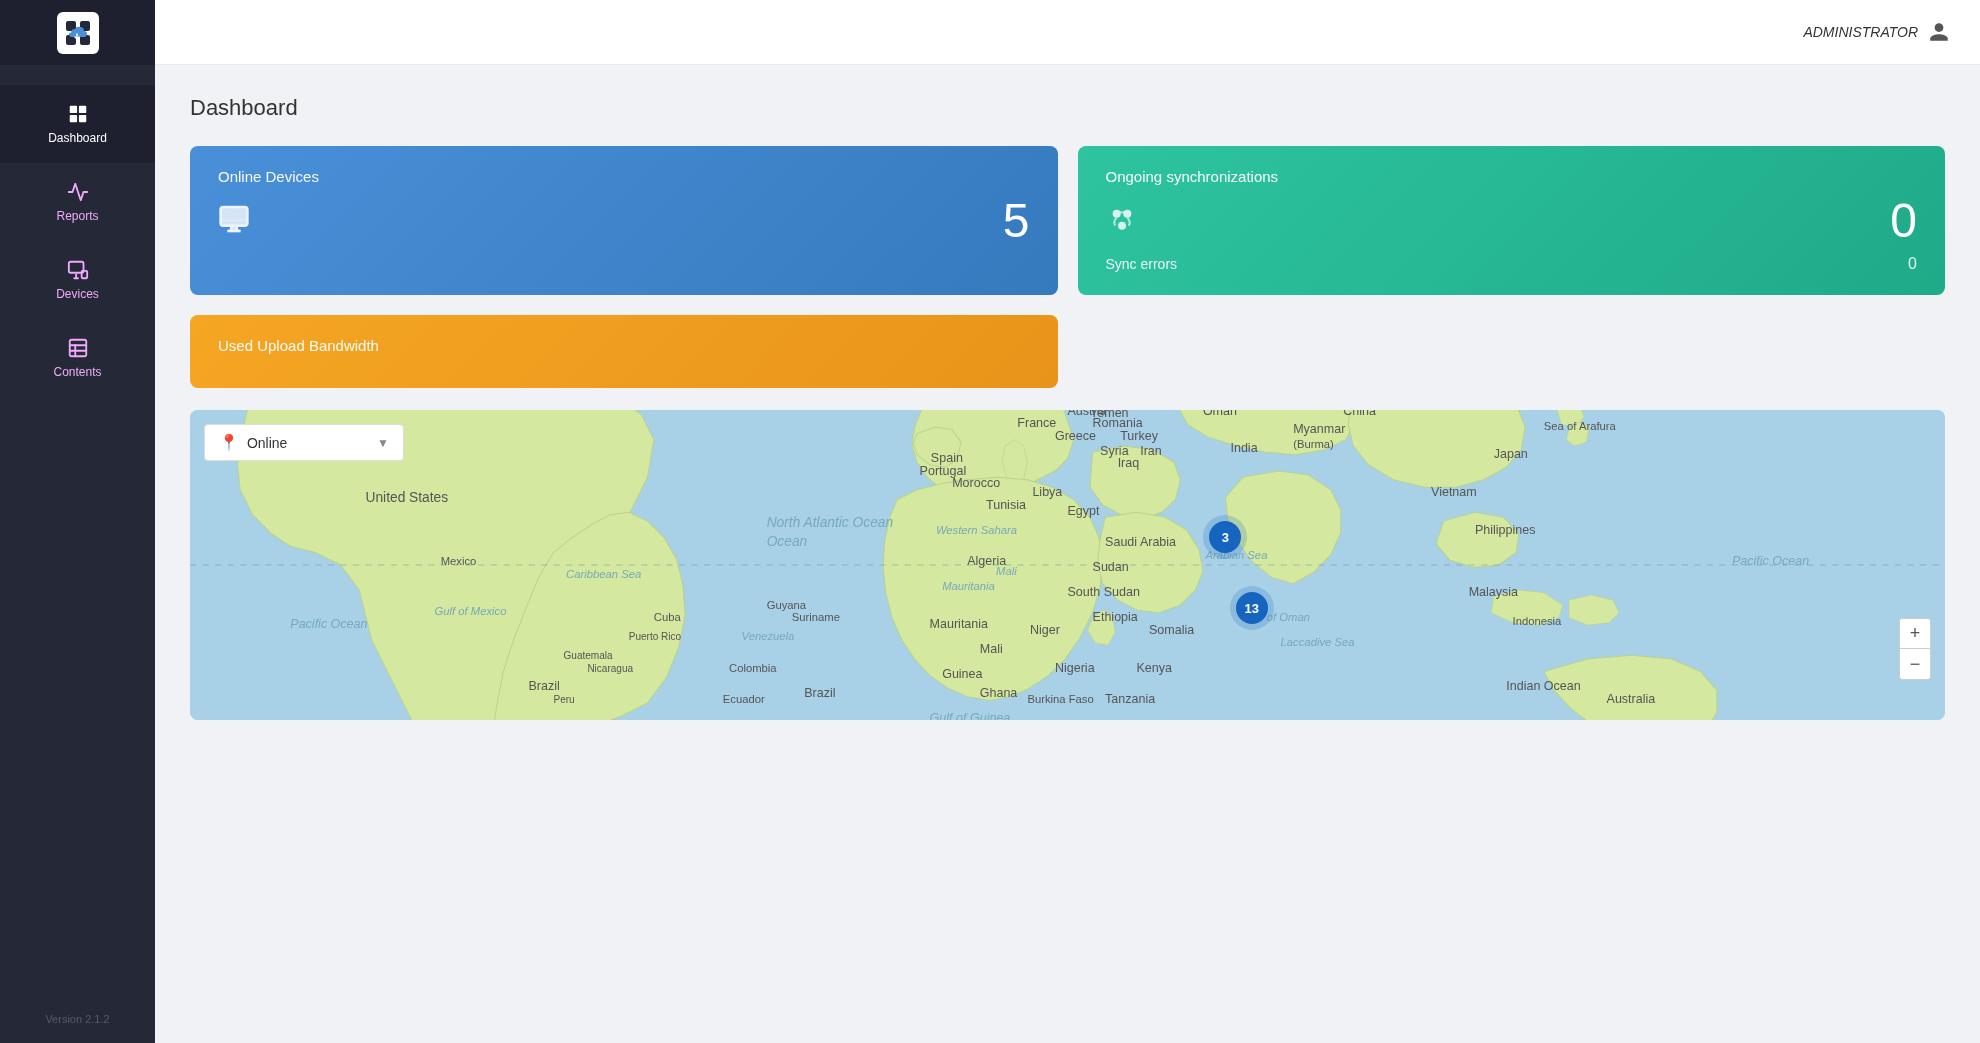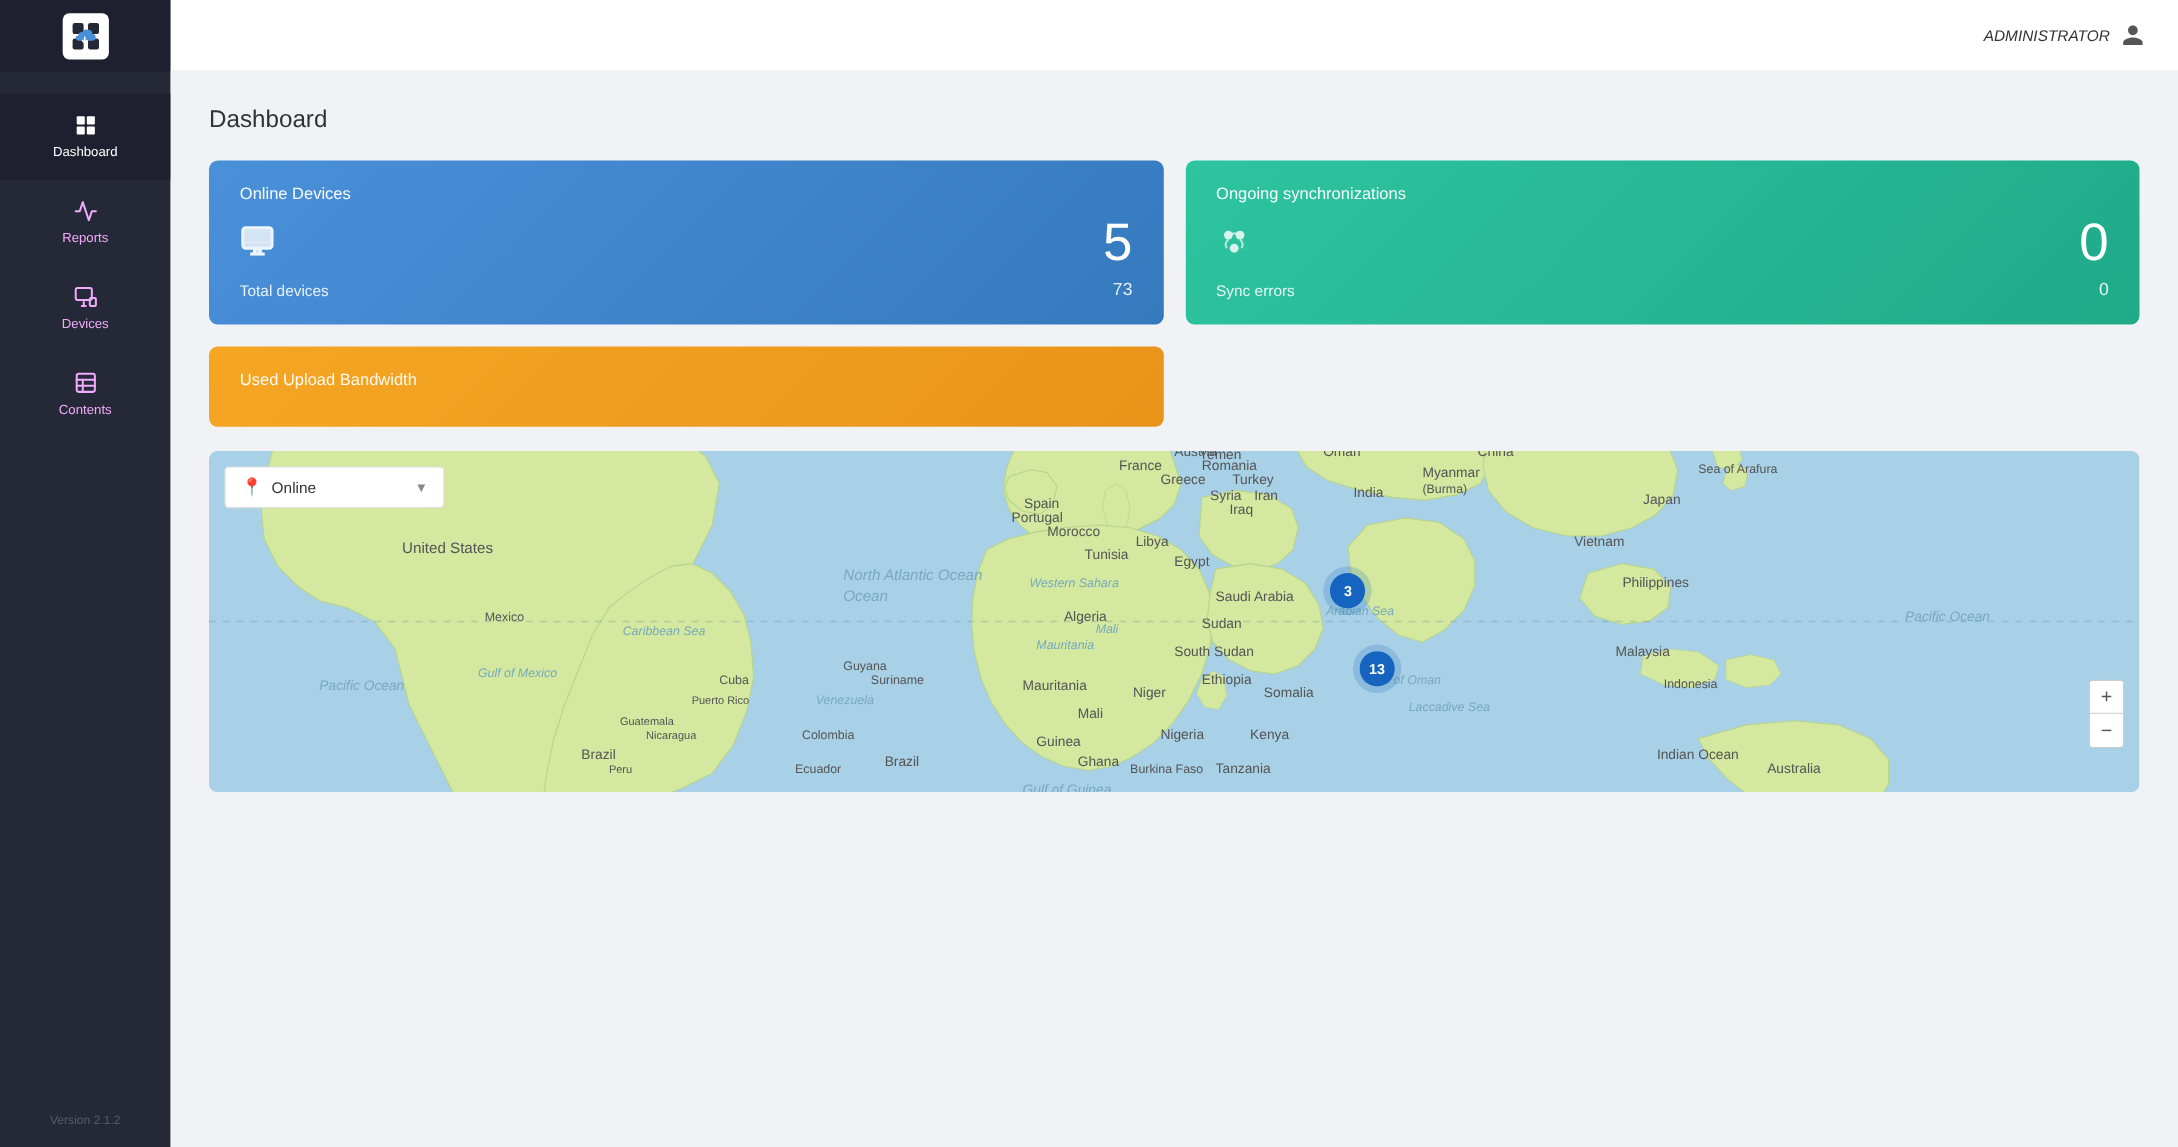--- a/index.html
+++ b/index.html
@@ -335,24 +335,20 @@
               <rect x="2" y="3" width="20" height="14" rx="2" stroke="white" stroke-width="0" fill="rgba(255,255,255,0.85)"></rect>
               <polygon points="8,21 16,21 14,17 10,17" fill="rgba(255,255,255,0.85)"></polygon>
               <rect x="2" y="3" width="20" height="14" rx="2" fill="none" stroke="white" stroke-width="2"></rect>
               <line x1="2" y1="13" x2="22" y2="13" stroke="rgba(255,255,255,0.5)" stroke-width="1"></line>
               <line x1="10" y1="17" x2="10" y2="21" stroke="white" stroke-width="2"></line>
               <line x1="14" y1="17" x2="14" y2="21" stroke="white" stroke-width="2"></line>
               <line x1="7" y1="21" x2="17" y2="21" stroke="white" stroke-width="2"></line>
             </svg>
           </div>
           <div class="stat-card-value">5</div>
-        </div>
-        <div class="stat-card-sub-row">
-          <span>Total devices</span>
-          <span class="stat-card-sub-value">73</span>
         </div>
       </div>
 
       <div class="stat-card teal">
         <div class="stat-card-title">Ongoing synchronizations</div>
         <div class="stat-card-row">
           <div class="stat-card-icon">
             <svg viewBox="0 0 24 24" fill="white" width="32" height="32">
               <circle cx="8" cy="8" r="3" fill="rgba(255,255,255,0.9)"></circle>
               <circle cx="16" cy="8" r="3" fill="rgba(255,255,255,0.9)"></circle>

